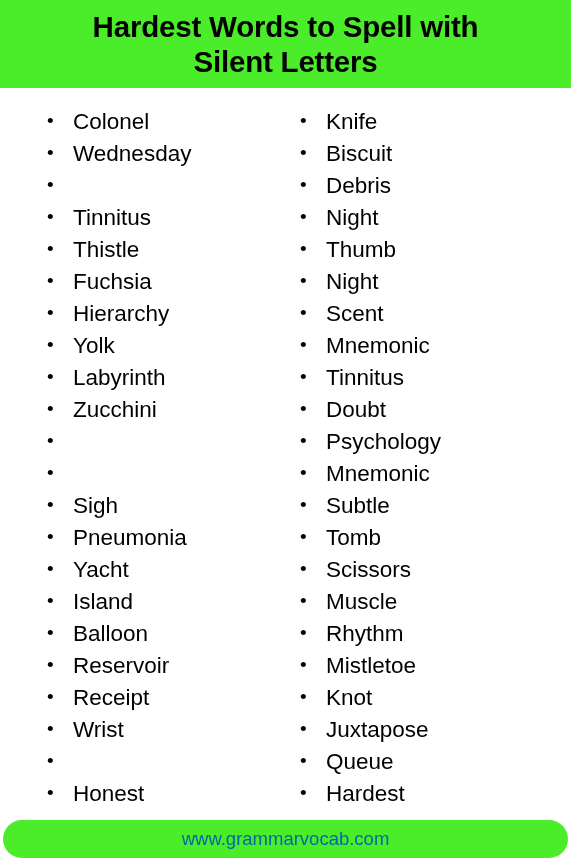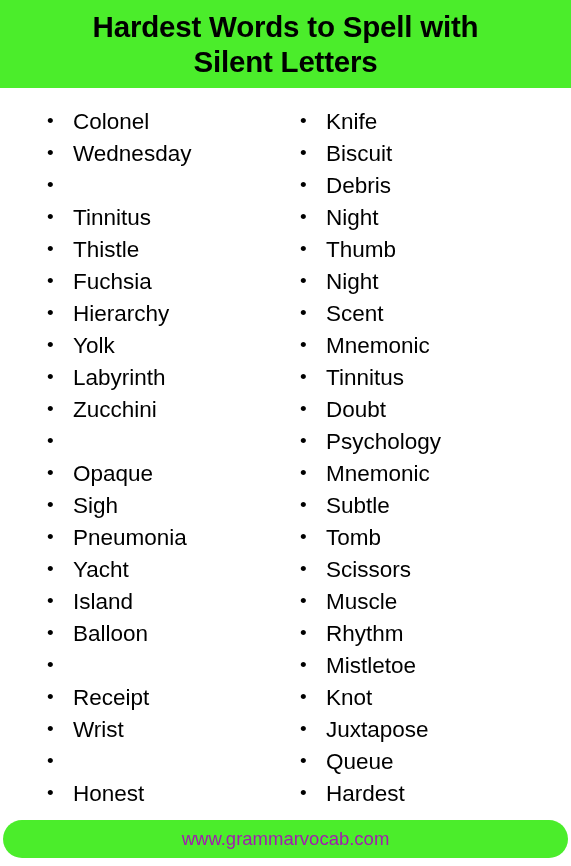--- a/index.html
+++ b/index.html
@@ -110,21 +110,21 @@
     height: 38px;
     background: #4BED2B;
     border-radius: 19px;
     display: flex;
     align-items: center;
     justify-content: center;
   }
   .footer-text {
     font-family: "Liberation Sans", sans-serif;
     font-size: 18.5px;
-    color: #a21caf;
+    color: #0369a1;
     letter-spacing: 0px;
   }
 </style>
 </head>
 <body>
 
 <div class="page">
 
   <div class="header-bar">
     <h1 class="header-title">
@@ -140,27 +140,27 @@
           <li><span class="bullet">•</span><span class="word">Wednesday</span></li>
           <li><span class="bullet">•</span></li>
           <li><span class="bullet">•</span><span class="word">Tinnitus</span></li>
           <li><span class="bullet">•</span><span class="word">Thistle</span></li>
           <li><span class="bullet">•</span><span class="word">Fuchsia</span></li>
           <li><span class="bullet">•</span><span class="word">Hierarchy</span></li>
           <li><span class="bullet">•</span><span class="word">Yolk</span></li>
           <li><span class="bullet">•</span><span class="word">Labyrinth</span></li>
           <li><span class="bullet">•</span><span class="word">Zucchini</span></li>
           <li><span class="bullet">•</span></li>
-          <li><span class="bullet">•</span><span class="word">Opaque</span></li>
+          <li><span class="bullet">•</span></li>
           <li><span class="bullet">•</span><span class="word">Sigh</span></li>
           <li><span class="bullet">•</span><span class="word">Pneumonia</span></li>
           <li><span class="bullet">•</span><span class="word">Yacht</span></li>
           <li><span class="bullet">•</span><span class="word">Island</span></li>
           <li><span class="bullet">•</span><span class="word">Balloon</span></li>
-          <li><span class="bullet">•</span></li>
+          <li><span class="bullet">•</span><span class="word">Reservoir</span></li>
           <li><span class="bullet">•</span><span class="word">Receipt</span></li>
           <li><span class="bullet">•</span><span class="word">Wrist</span></li>
           <li><span class="bullet">•</span></li>
           <li><span class="bullet">•</span><span class="word">Honest</span></li>
         </ul>
     </div>
     <div class="col col-right">
       <ul class="word-list">
           <li><span class="bullet">•</span><span class="word">Knife</span></li>
           <li><span class="bullet">•</span><span class="word">Biscuit</span></li>

